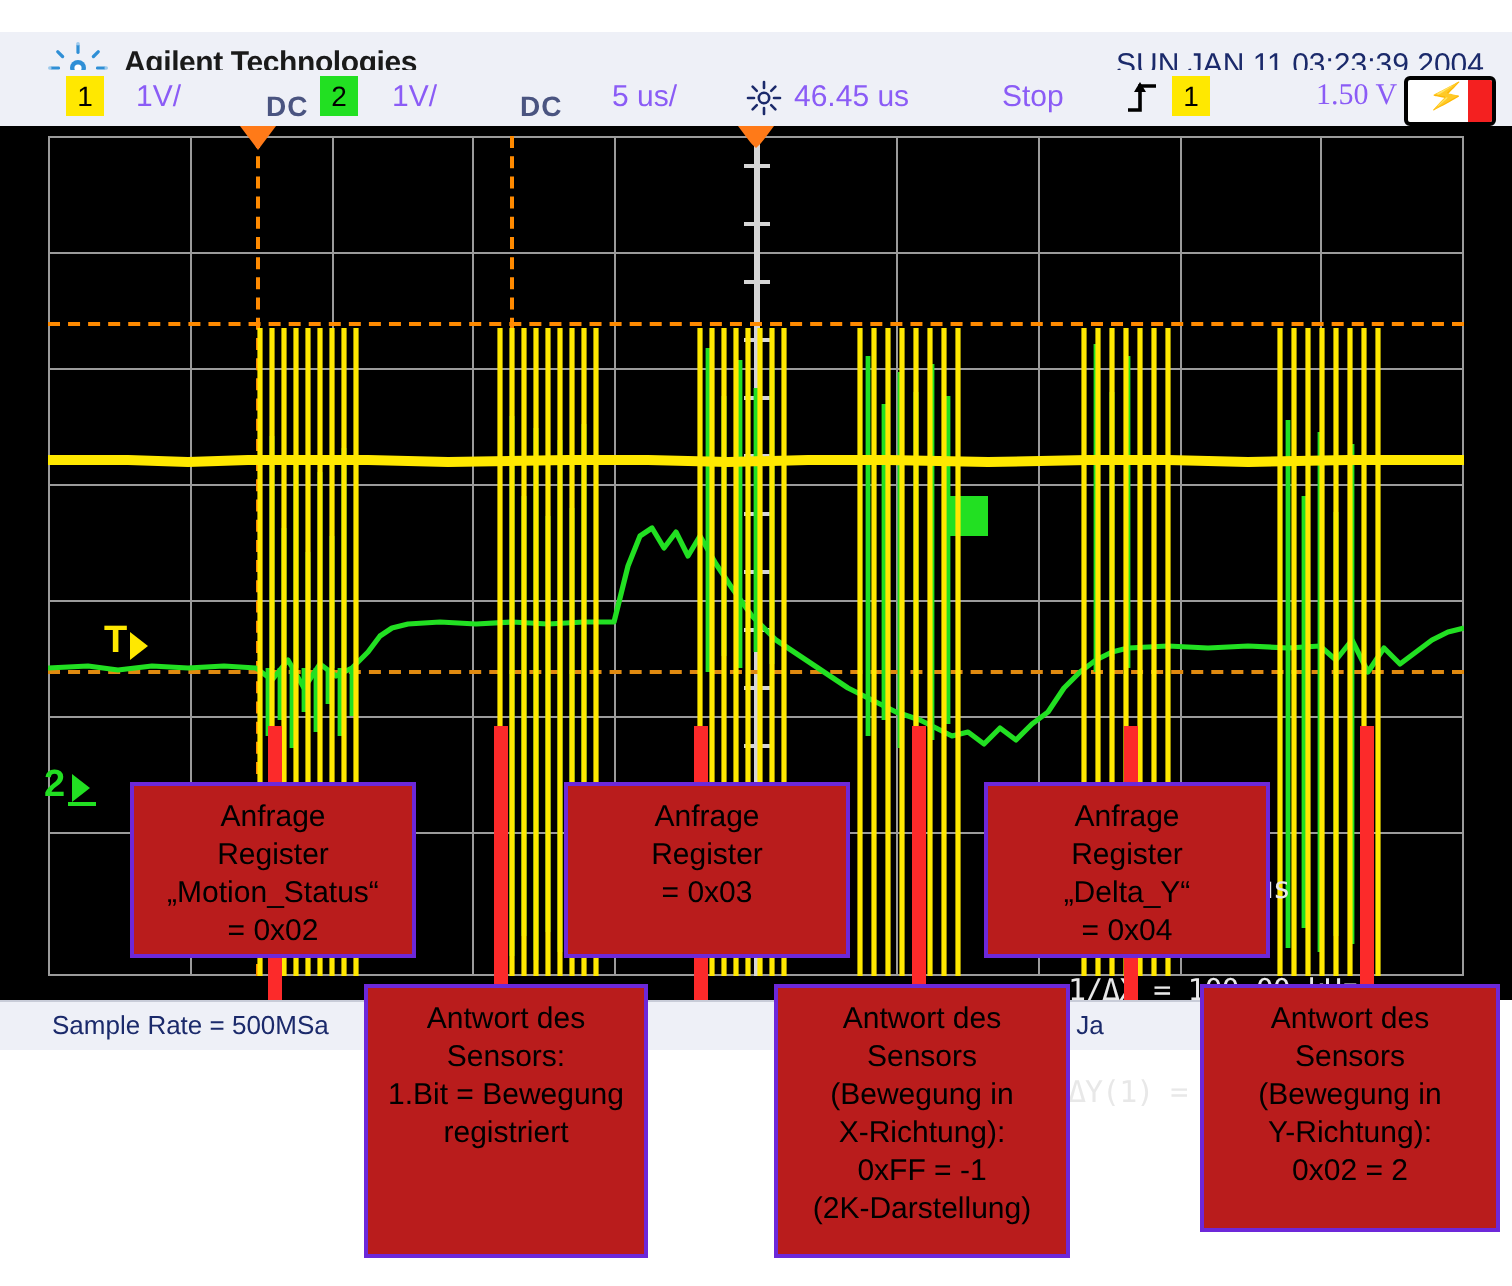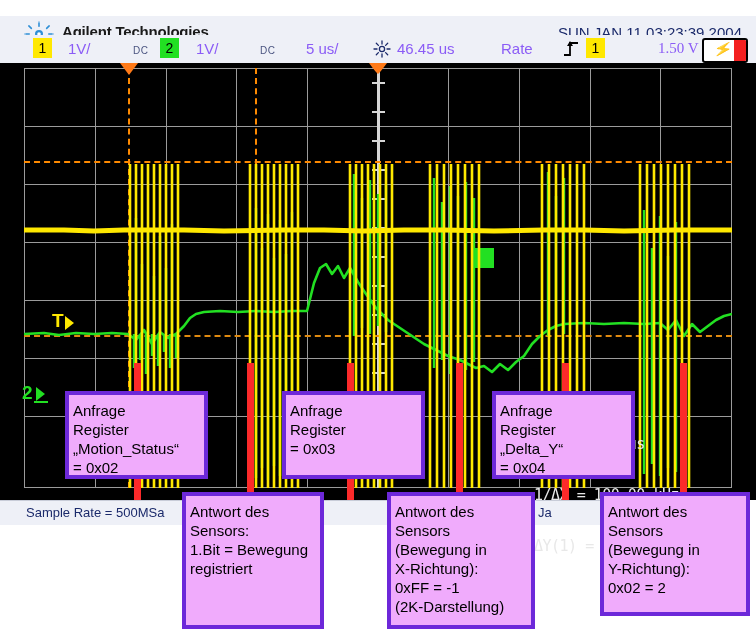--- a/index.html
+++ b/index.html
@@ -15,21 +15,21 @@
   #datetime{position:absolute;right:14px;top:8px;font-size:15px;color:#1b2a6b;}
 
   
   #settings-bar{position:absolute;left:0;top:35px;width:756px;height:28px;
       background:#eef0f7;}
   .sb{position:absolute;top:5px;font-size:15px;color:#8b5cf6;white-space:nowrap;}
   .chbadge{position:absolute;top:3px;width:19px;height:20px;text-align:center;
       font-size:14px;line-height:20px;color:#000;font-weight:normal;}
   .chbadge.c1{background:#ffe800;}
   .chbadge.c2{background:#22e022;}
-  .dc{font-size:10px;font-weight:normal;color:#4a5480;letter-spacing:0.5px;}
+  .dc{font-size:14px;font-weight:bold;color:#4a5480;letter-spacing:0.5px;}
   #bat{position:absolute;right:8px;top:3px;width:42px;height:21px;
       border:2px solid #000;border-radius:3px;background:#fff;overflow:hidden;}
   #bat .red{position:absolute;right:0;top:0;width:12px;height:100%;background:#f42020;}
   #bat .bolt{position:absolute;left:10px;top:1px;font-size:15px;color:#ffd400;
       transform:rotate(12deg);line-height:16px;}
 
   
   #screen{position:absolute;left:0;top:63px;width:756px;height:437px;background:#000;}
   #plot{position:absolute;left:24px;top:5px;width:708px;height:420px;background:#000;}
   .gl{position:absolute;background:#9b9b9b;}
@@ -75,22 +75,22 @@
   
   .redline{position:absolute;width:7px;background:#fc2a2a;}
 
   
   #status-bar{position:absolute;left:0;top:500px;width:644px;height:24px;
       background:#eef0f7;border-top:1px solid #c8ccd8;}
   #sample-rate{position:absolute;left:26px;top:4px;font-size:13px;color:#1b2a6b;}
   #status-date{position:absolute;left:521px;top:4px;font-size:13px;color:#1b2a6b;}
 
   
-  .callout{position:absolute;background:#f0abfc;border:4px solid #6d28d9;
-      font-size:15px;color:#000;line-height:19px;
+  .callout{position:absolute;background:#b91c1c;border:2px solid #6d28d9;
+      text-align:center;font-size:15px;color:#000;line-height:19px;
       padding:6px 4px;box-sizing:border-box;}
   .callout div{white-space:nowrap;}
 </style>
 </head>
 <body>
 
 <div id="scope-header">
   <svg id="logo-mark" viewBox="0 0 30 26">
     <circle cx="15" cy="13" r="4" fill="#2f8fd6"></circle>
     <circle cx="15" cy="13" r="1.8" fill="#ffffff"></circle>
@@ -130,21 +130,21 @@
         <line x1="9" y1="14" x2="9" y2="17"></line>
       <line x1="1" y1="9" x2="4" y2="9"></line>
         <line x1="14" y1="9" x2="17" y2="9"></line>
       <line x1="3.3" y1="3.3" x2="5.4" y2="5.4"></line>
         <line x1="12.6" y1="12.6" x2="14.7" y2="14.7"></line>
       <line x1="3.3" y1="14.7" x2="5.4" y2="12.6"></line>
         <line x1="12.6" y1="5.4" x2="14.7" y2="3.3"></line>
     </g>
   </svg>
   <div class="sb" style="left:397px;">46.45 us</div>
-  <div class="sb" style="left:501px;">Rate</div>
+  <div class="sb" style="left:501px;">Stop</div>
   <svg style="position:absolute;left:563px;top:5px;width:16px;height:18px;" viewBox="0 0 16 18">
     <polyline points="1,15 7,15 7,3 15,3" fill="none" stroke="#000" stroke-width="1.8"></polyline>
     <polygon points="7,1 4,6 10,6" fill="#000"></polygon>
   </svg>
   <div class="chbadge c1" style="left:586px;">1</div>
   <div class="sb" style="left:658px;font-family:Liberation Serif, serif;">1.50 V</div>
   <div id="bat">
     <div class="red"></div>
     <div class="bolt">⚡</div>
   </div>

